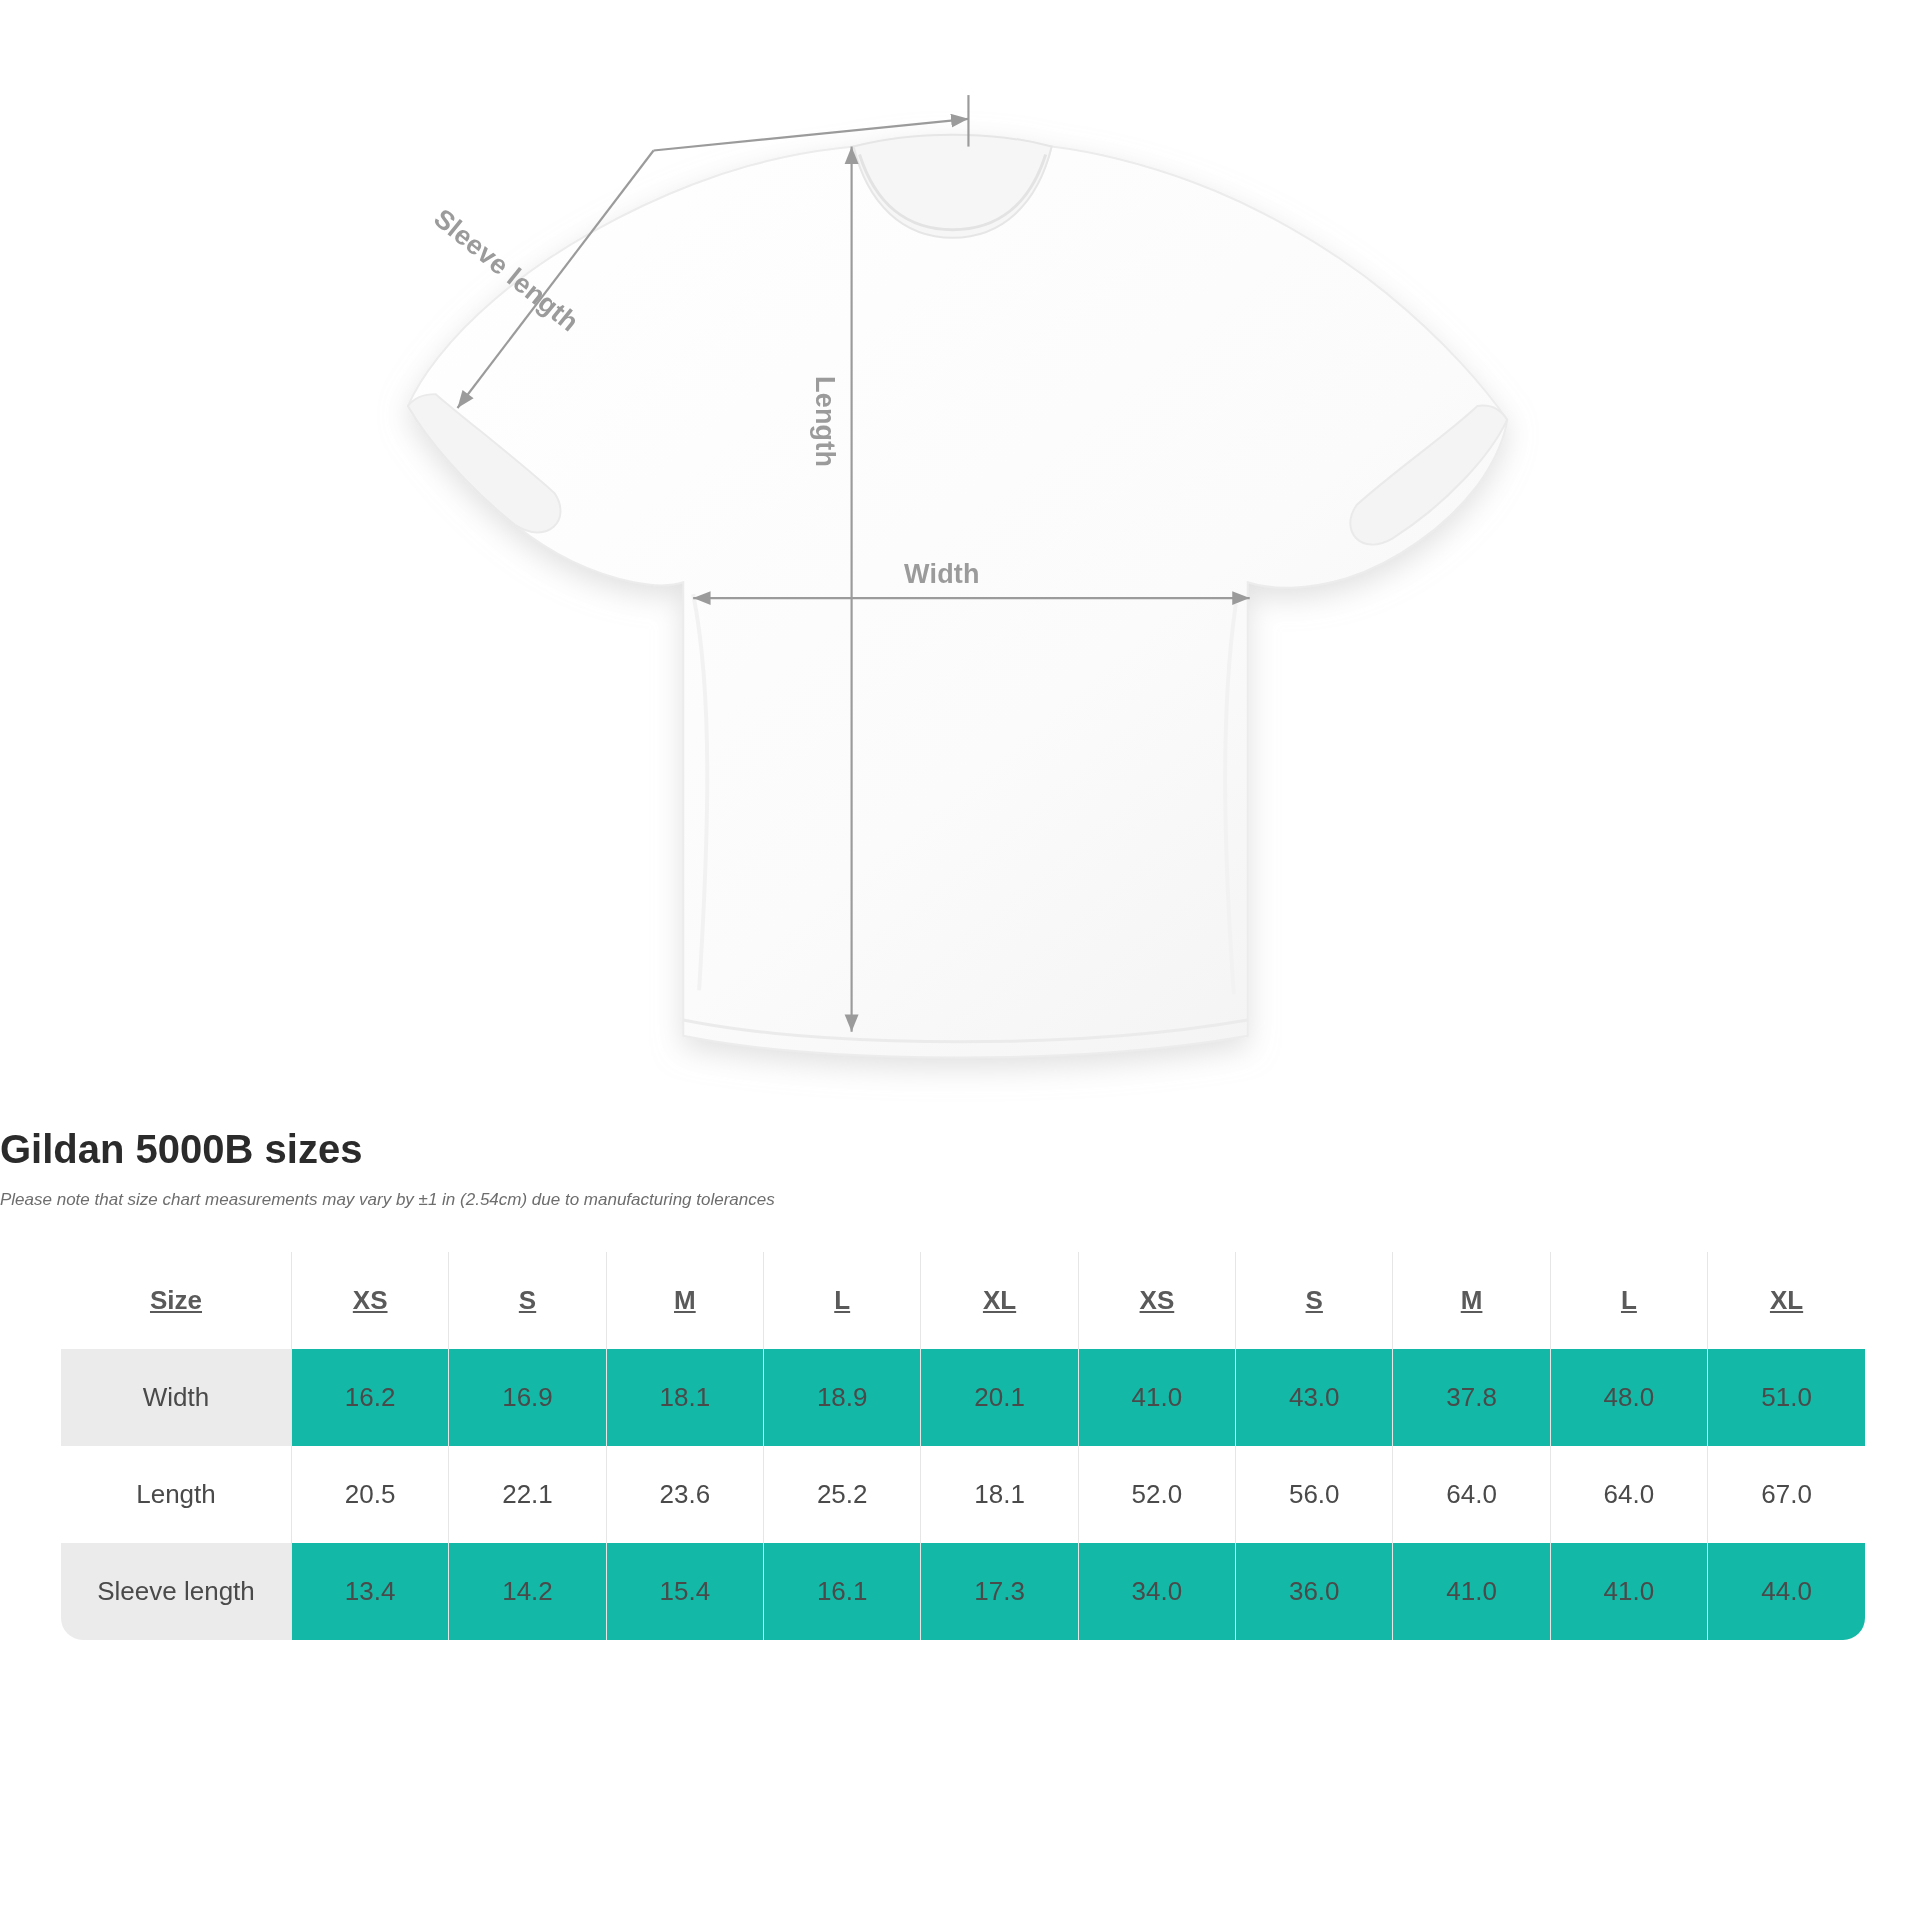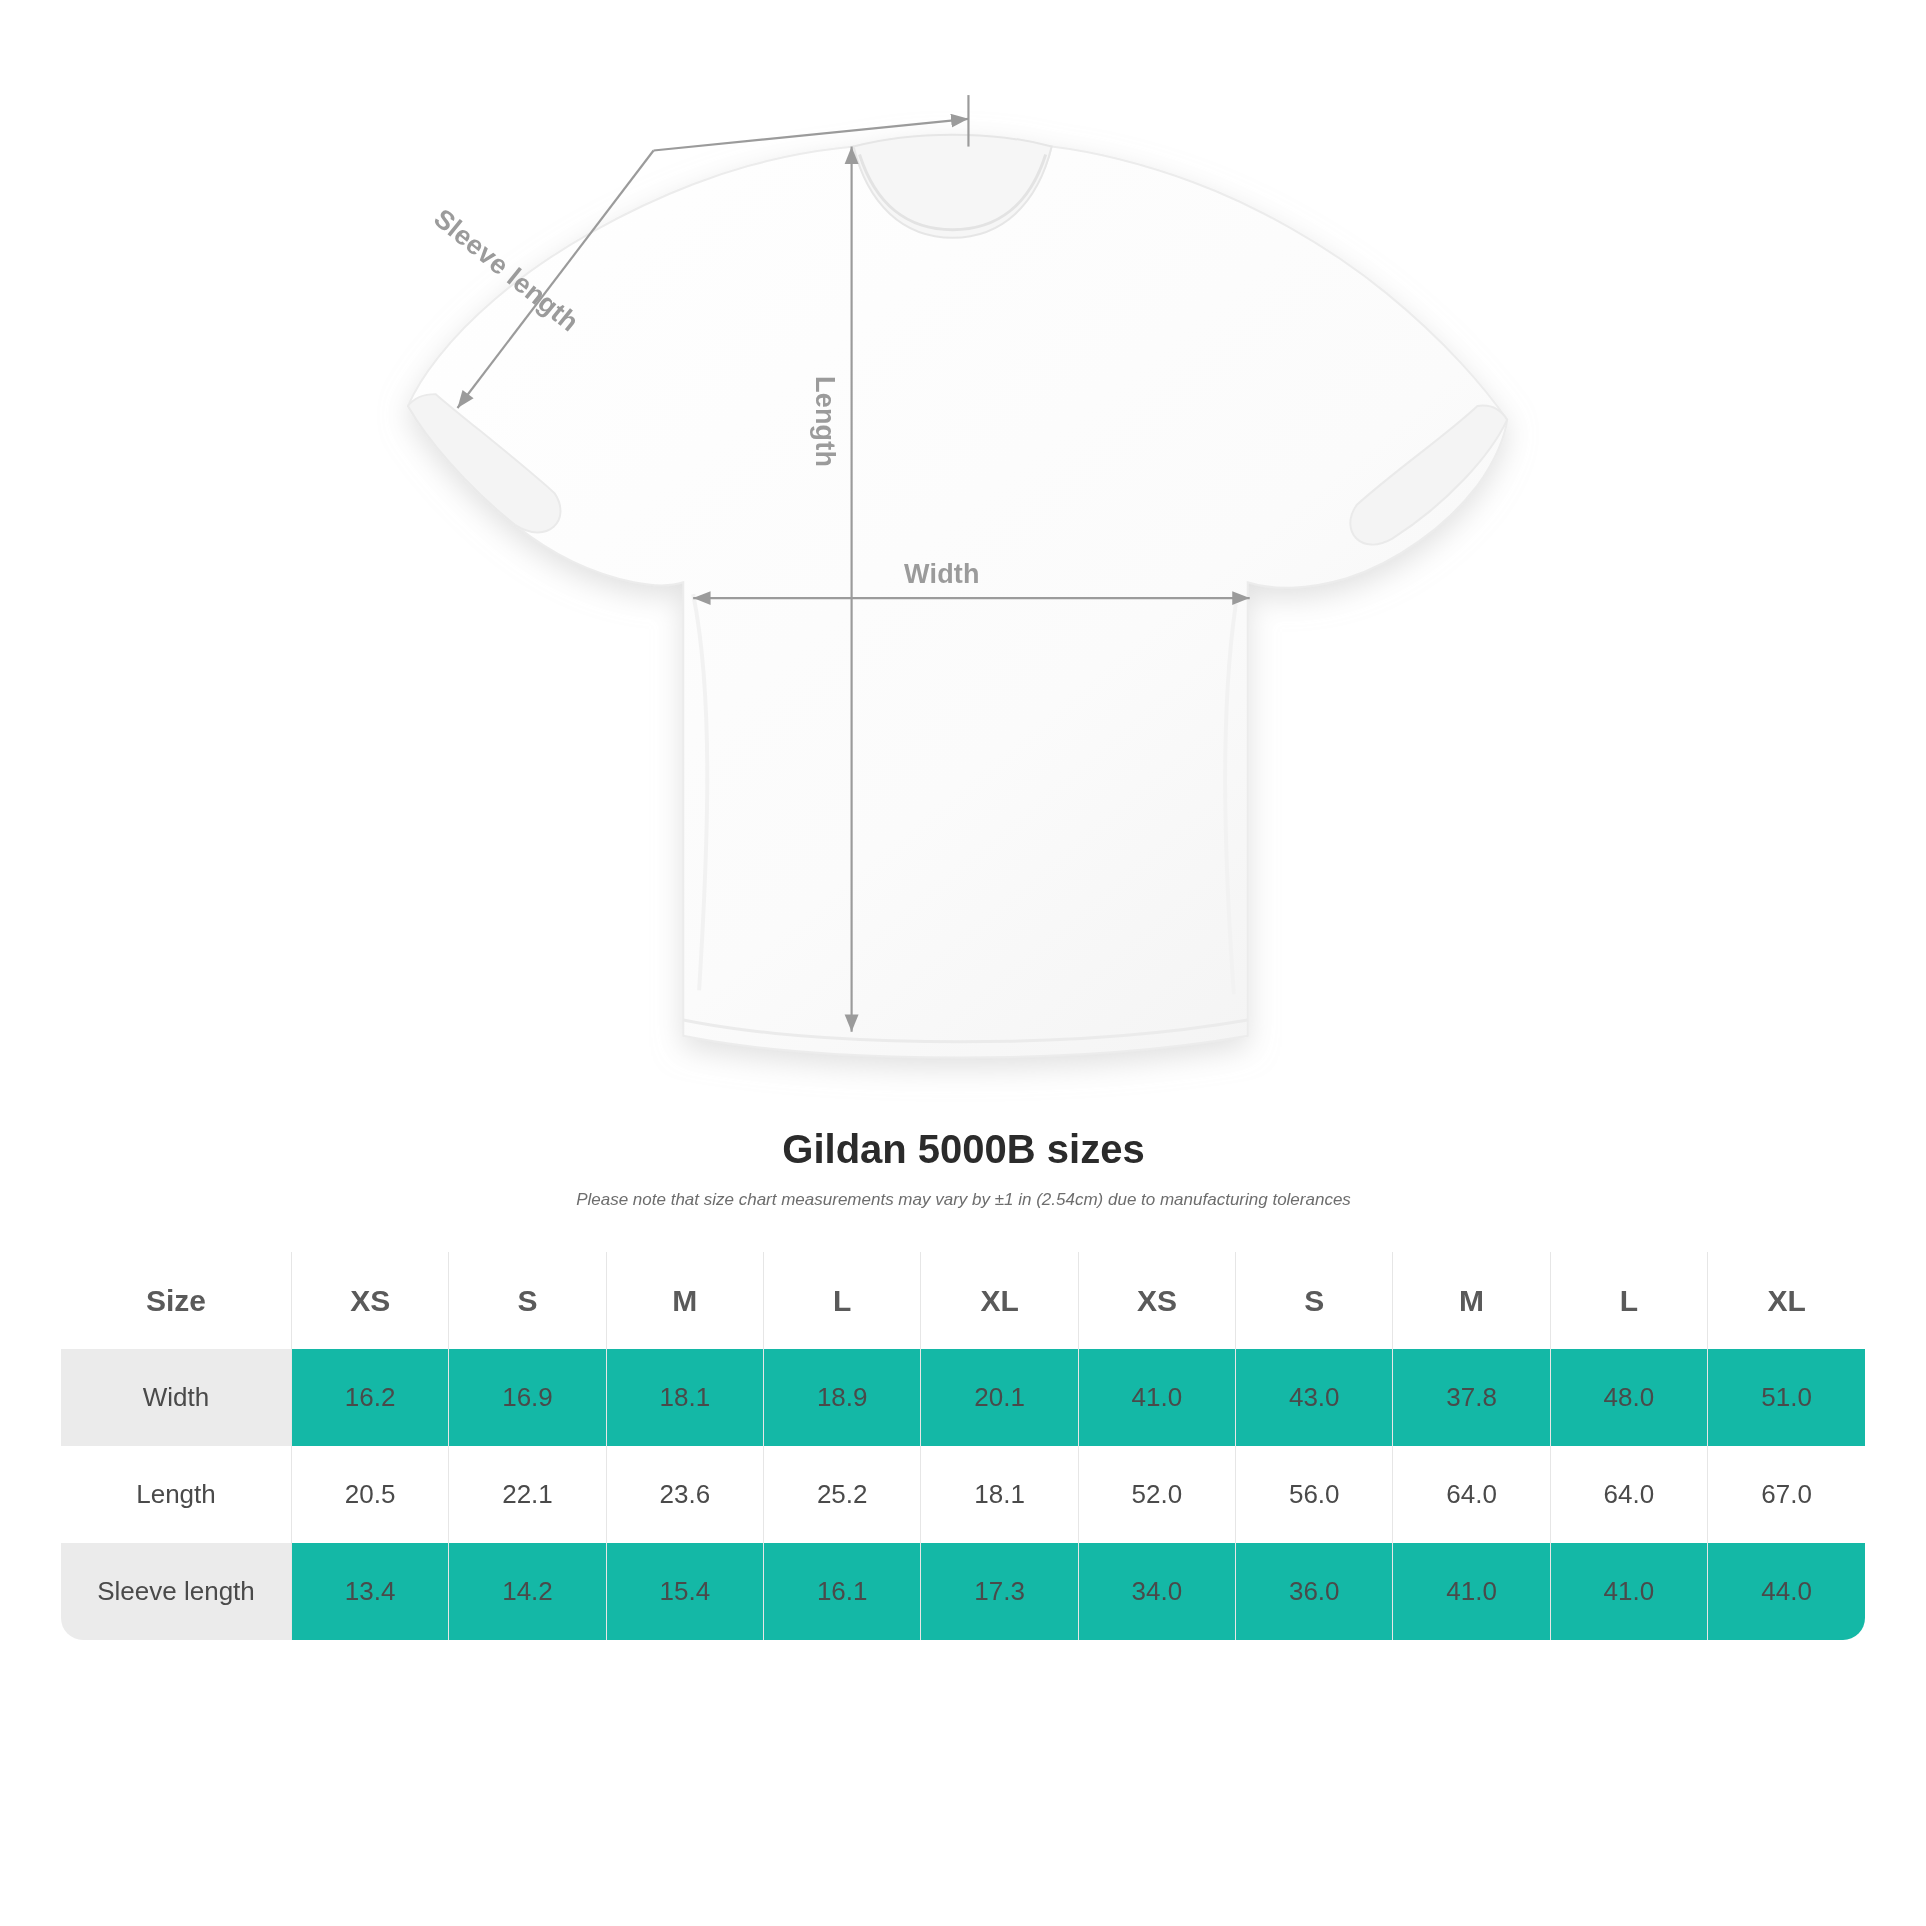--- a/index.html
+++ b/index.html
@@ -54,21 +54,21 @@
   }
   .dim-label.sleeve-label {
     left: 447px;
     top: 203px;
     transform: rotate(39deg);
     transform-origin: left top;
   }
 
   
   .titles {
-    text-align: center;
+    text-align: left;
     margin-top: 8px;
   }
   .chart-title {
     font-size: 40px;
     font-weight: bold;
     color: #2b2b2b;
     margin: 0 0 18px 0;
   }
   .chart-note {
     font-size: 17px;
@@ -125,21 +125,22 @@
     color: #6d6d6d;
     display: block;
     line-height: 1.4;
   }
 
   
   tr.head-row td {
     background: #ffffff;
     font-weight: bold;
     color: #5a5a5a;
-    font-size: 30px;
+    font-size: 26px;
+    text-decoration: underline;
   }
   tr.head-row td.rowhead {
     font-weight: bold;
     color: #5a5a5a;
   }
 
   tr.band td {
     background: #14b8a6;
   }
   tr.plain td {

